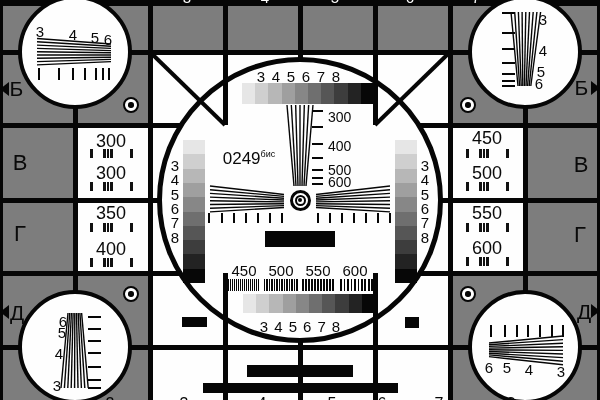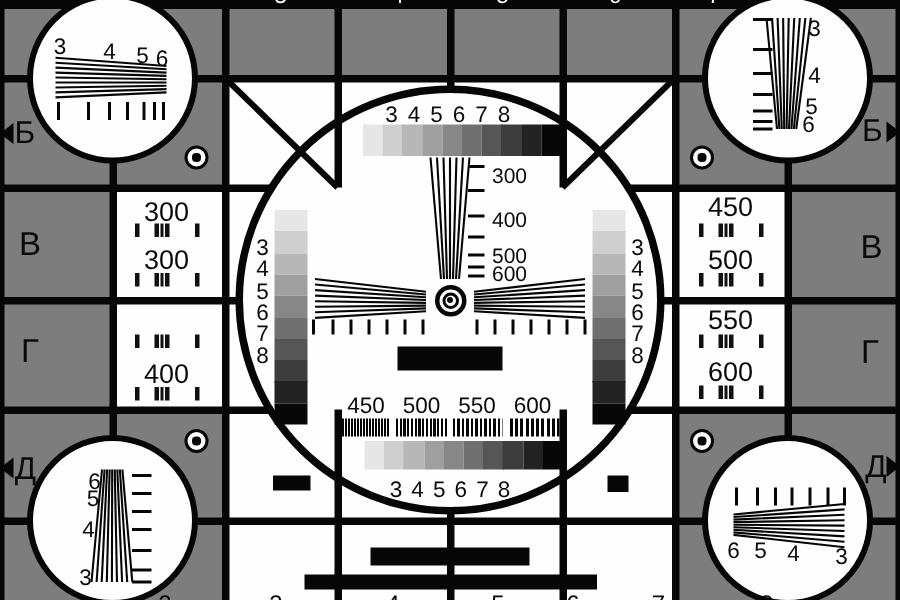--- a/index.html
+++ b/index.html
@@ -102,20 +102,23 @@
         <line x1="316" y1="196.35" x2="390" y2="189.7" stroke="#060606" stroke-width="1.4"></line>
         <line x1="316" y1="198.2" x2="390" y2="193.4" stroke="#060606" stroke-width="1.4"></line>
         <line x1="316" y1="200.05" x2="390" y2="197.1" stroke="#060606" stroke-width="1.4"></line>
         <line x1="316" y1="201.9" x2="390" y2="200.8" stroke="#060606" stroke-width="1.4"></line>
         <line x1="316" y1="203.75" x2="390" y2="204.5" stroke="#060606" stroke-width="1.4"></line>
         <line x1="316" y1="205.6" x2="390" y2="208.2" stroke="#060606" stroke-width="1.4"></line>
         <line x1="316" y1="207.45" x2="390" y2="211.9" stroke="#060606" stroke-width="1.4"></line>
       </g>
     </svg>
 
+  <div class="txt" style="left:199px;top:150px;width:100px;font-size:17px;z-index:7;">
+    <span>0249</span><sup style="font-size:9px;">бис</sup>
+  </div>
 
   <div class="txt" style="left:6px;top:78px;width:21px;font-size:21px;z-index:7;">Б</div>
   <div class="txt" style="left:571px;top:77px;width:21px;font-size:21px;z-index:7;">Б</div>
   <div class="txt" style="left:9px;top:152px;width:22px;font-size:22px;z-index:7;">В</div>
   <div class="txt" style="left:570px;top:154px;width:22px;font-size:22px;z-index:7;">В</div>
   <div class="txt" style="left:9px;top:223px;width:22px;font-size:22px;z-index:7;">Г</div>
   <div class="txt" style="left:569px;top:224px;width:22px;font-size:22px;z-index:7;">Г</div>
   <div class="txt" style="left:6px;top:302px;width:22px;font-size:21px;z-index:7;">Д</div>
   <div class="txt" style="left:573px;top:301px;width:22px;font-size:21px;z-index:7;">Д</div>
 
@@ -307,20 +310,21 @@
     <div class="abs" style="left: 103px; top: 149px; width: 2.5px; height: 9px; background: rgb(17, 17, 17); z-index: 7;"></div>
     <div class="abs" style="left: 106.5px; top: 149px; width: 2.5px; height: 9px; background: rgb(17, 17, 17); z-index: 7;"></div>
     <div class="abs" style="left: 110px; top: 149px; width: 2.5px; height: 9px; background: rgb(17, 17, 17); z-index: 7;"></div>
     <div class="abs" style="left: 130px; top: 149px; width: 2.5px; height: 9px; background: rgb(17, 17, 17); z-index: 7;"></div>
     <div class="abs" style="left: 89px; top: 162.1px; width: 44px; height: 22px; color: rgb(10, 10, 10); text-align: center; font-size: 18px; line-height: 22px; z-index: 7; white-space: nowrap;">300</div>
     <div class="abs" style="left: 90px; top: 182px; width: 2.5px; height: 9px; background: rgb(17, 17, 17); z-index: 7;"></div>
     <div class="abs" style="left: 103px; top: 182px; width: 2.5px; height: 9px; background: rgb(17, 17, 17); z-index: 7;"></div>
     <div class="abs" style="left: 106.5px; top: 182px; width: 2.5px; height: 9px; background: rgb(17, 17, 17); z-index: 7;"></div>
     <div class="abs" style="left: 110px; top: 182px; width: 2.5px; height: 9px; background: rgb(17, 17, 17); z-index: 7;"></div>
     <div class="abs" style="left: 130px; top: 182px; width: 2.5px; height: 9px; background: rgb(17, 17, 17); z-index: 7;"></div>
+    <div class="abs" style="left: 89px; top: 202.1px; width: 44px; height: 22px; color: rgb(10, 10, 10); text-align: center; font-size: 18px; line-height: 22px; z-index: 7; white-space: nowrap;">350</div>
     <div class="abs" style="left: 90px; top: 223px; width: 2.5px; height: 9px; background: rgb(17, 17, 17); z-index: 7;"></div>
     <div class="abs" style="left: 103px; top: 223px; width: 2.5px; height: 9px; background: rgb(17, 17, 17); z-index: 7;"></div>
     <div class="abs" style="left: 106.5px; top: 223px; width: 2.5px; height: 9px; background: rgb(17, 17, 17); z-index: 7;"></div>
     <div class="abs" style="left: 110px; top: 223px; width: 2.5px; height: 9px; background: rgb(17, 17, 17); z-index: 7;"></div>
     <div class="abs" style="left: 130px; top: 223px; width: 2.5px; height: 9px; background: rgb(17, 17, 17); z-index: 7;"></div>
     <div class="abs" style="left: 89px; top: 238.1px; width: 44px; height: 22px; color: rgb(10, 10, 10); text-align: center; font-size: 18px; line-height: 22px; z-index: 7; white-space: nowrap;">400</div>
     <div class="abs" style="left: 90px; top: 258px; width: 2.5px; height: 9px; background: rgb(17, 17, 17); z-index: 7;"></div>
     <div class="abs" style="left: 103px; top: 258px; width: 2.5px; height: 9px; background: rgb(17, 17, 17); z-index: 7;"></div>
     <div class="abs" style="left: 106.5px; top: 258px; width: 2.5px; height: 9px; background: rgb(17, 17, 17); z-index: 7;"></div>
     <div class="abs" style="left: 110px; top: 258px; width: 2.5px; height: 9px; background: rgb(17, 17, 17); z-index: 7;"></div>

